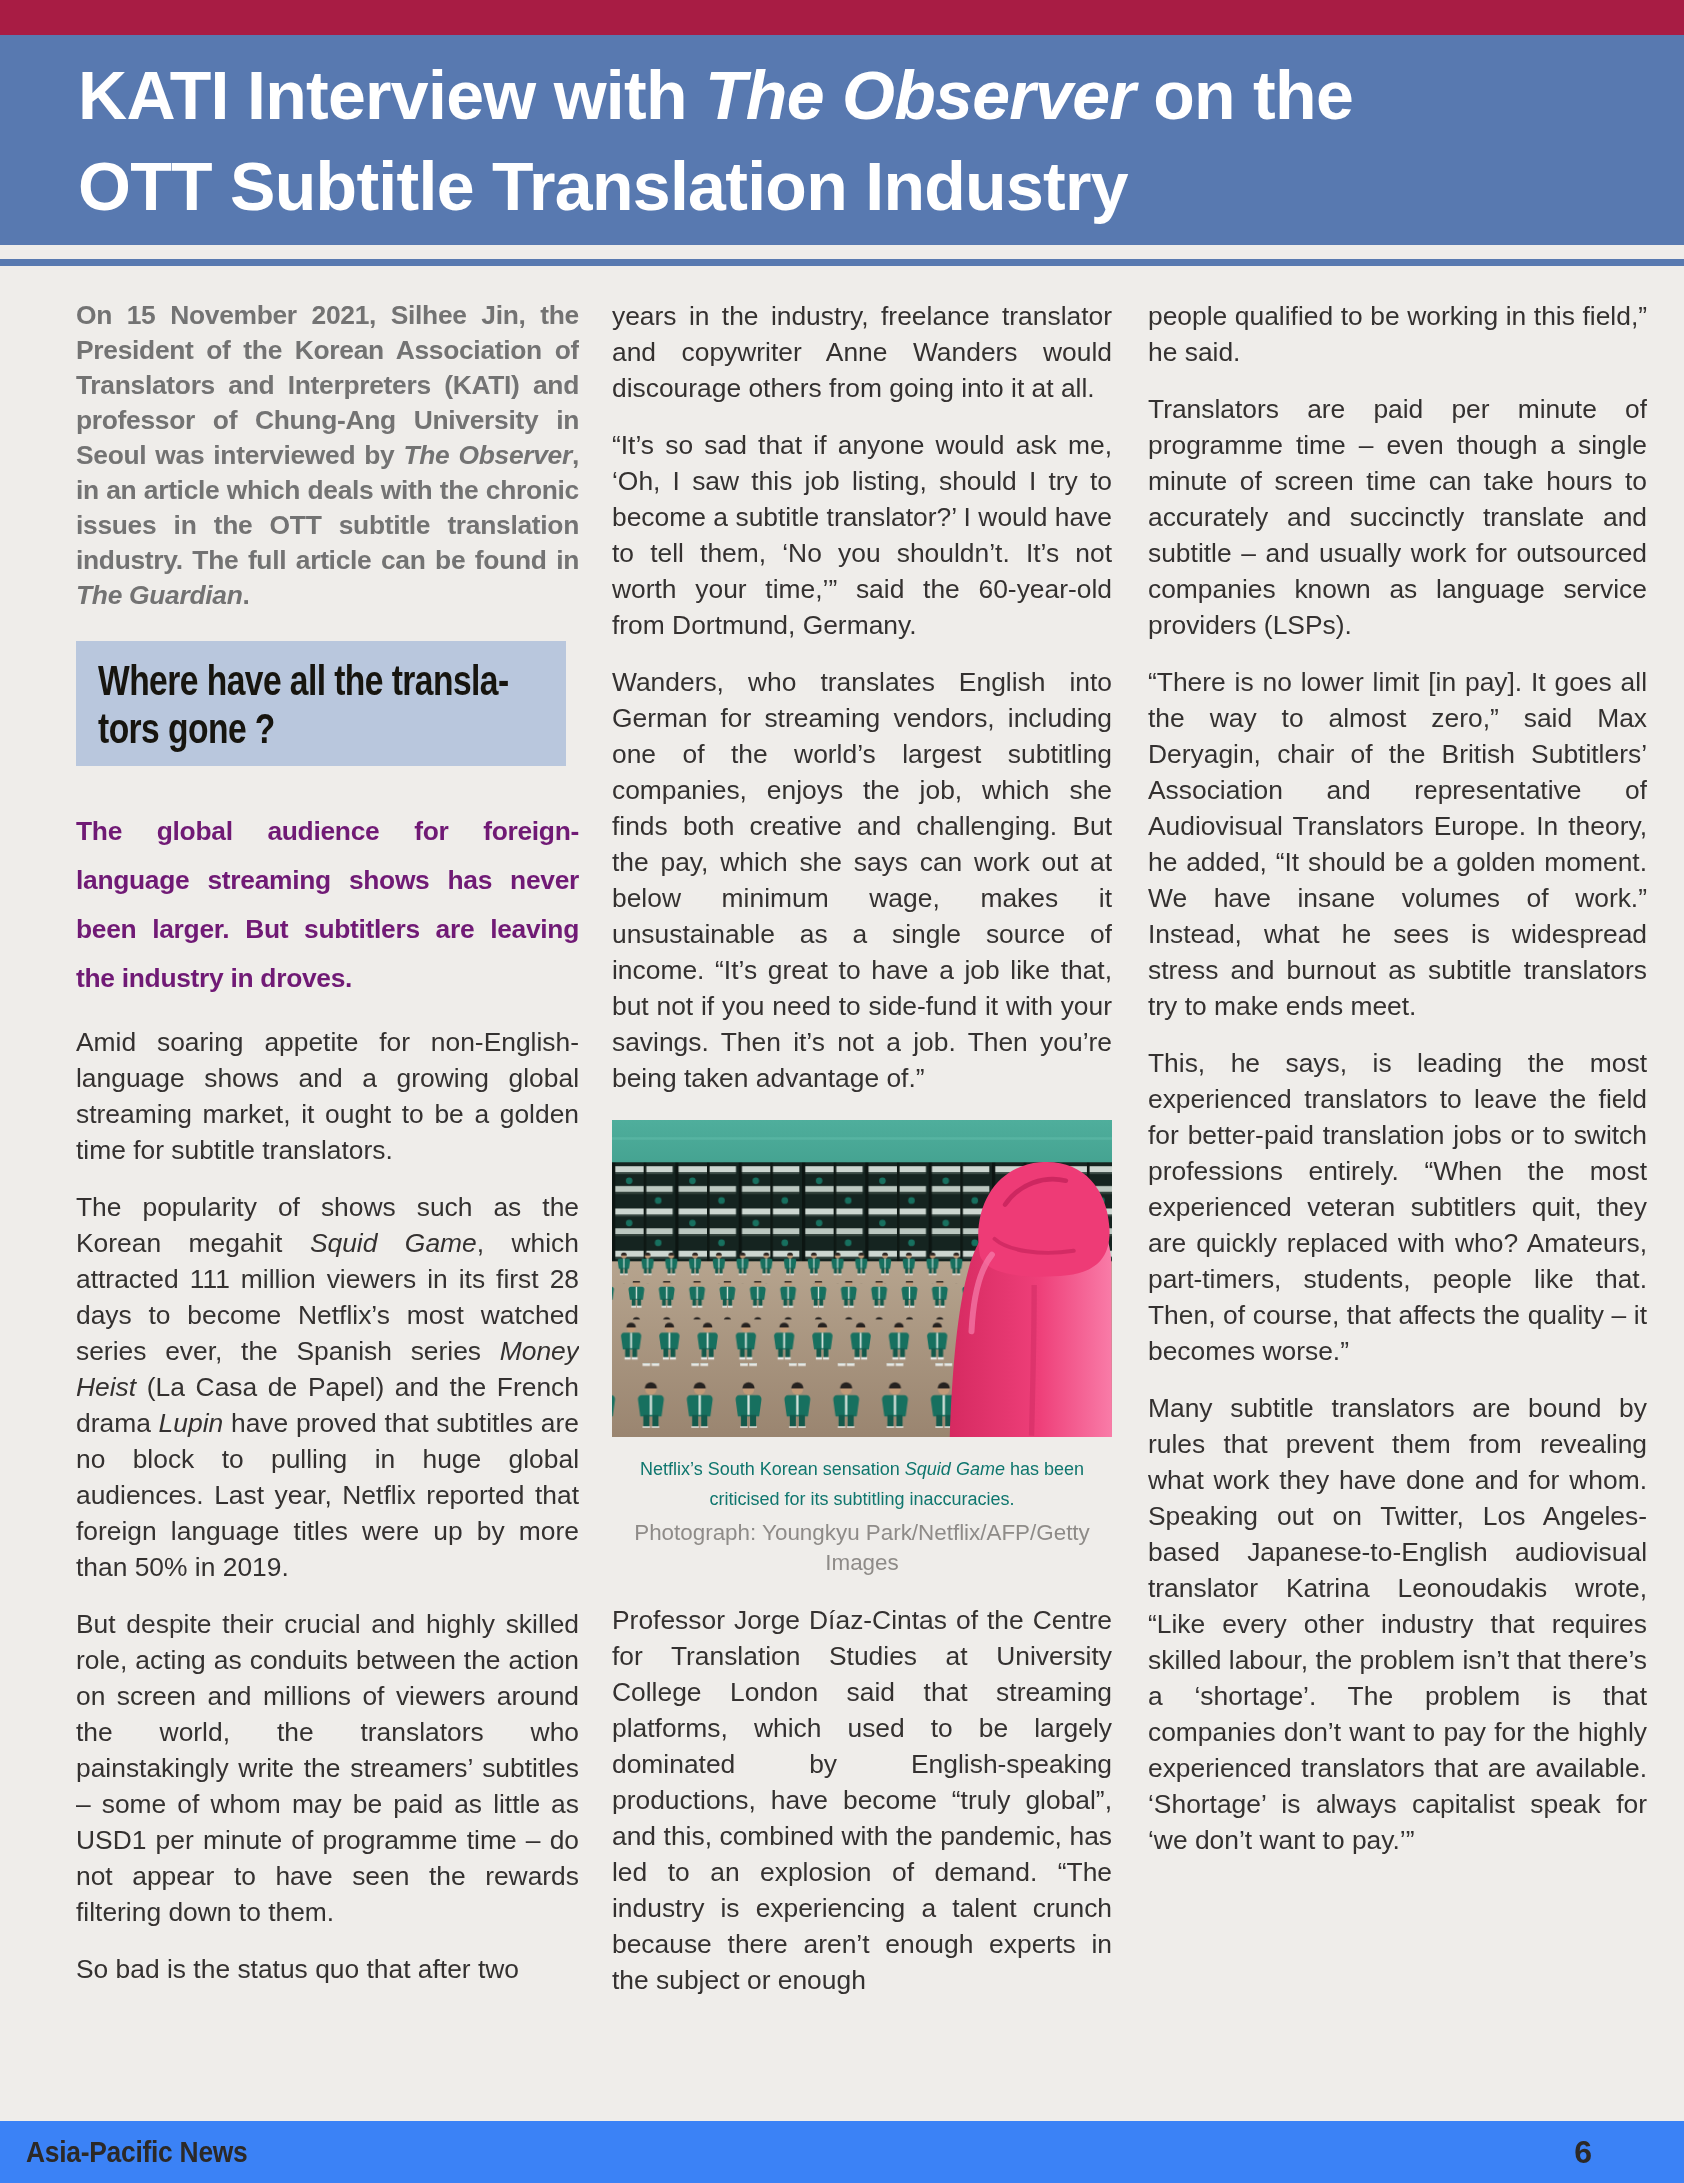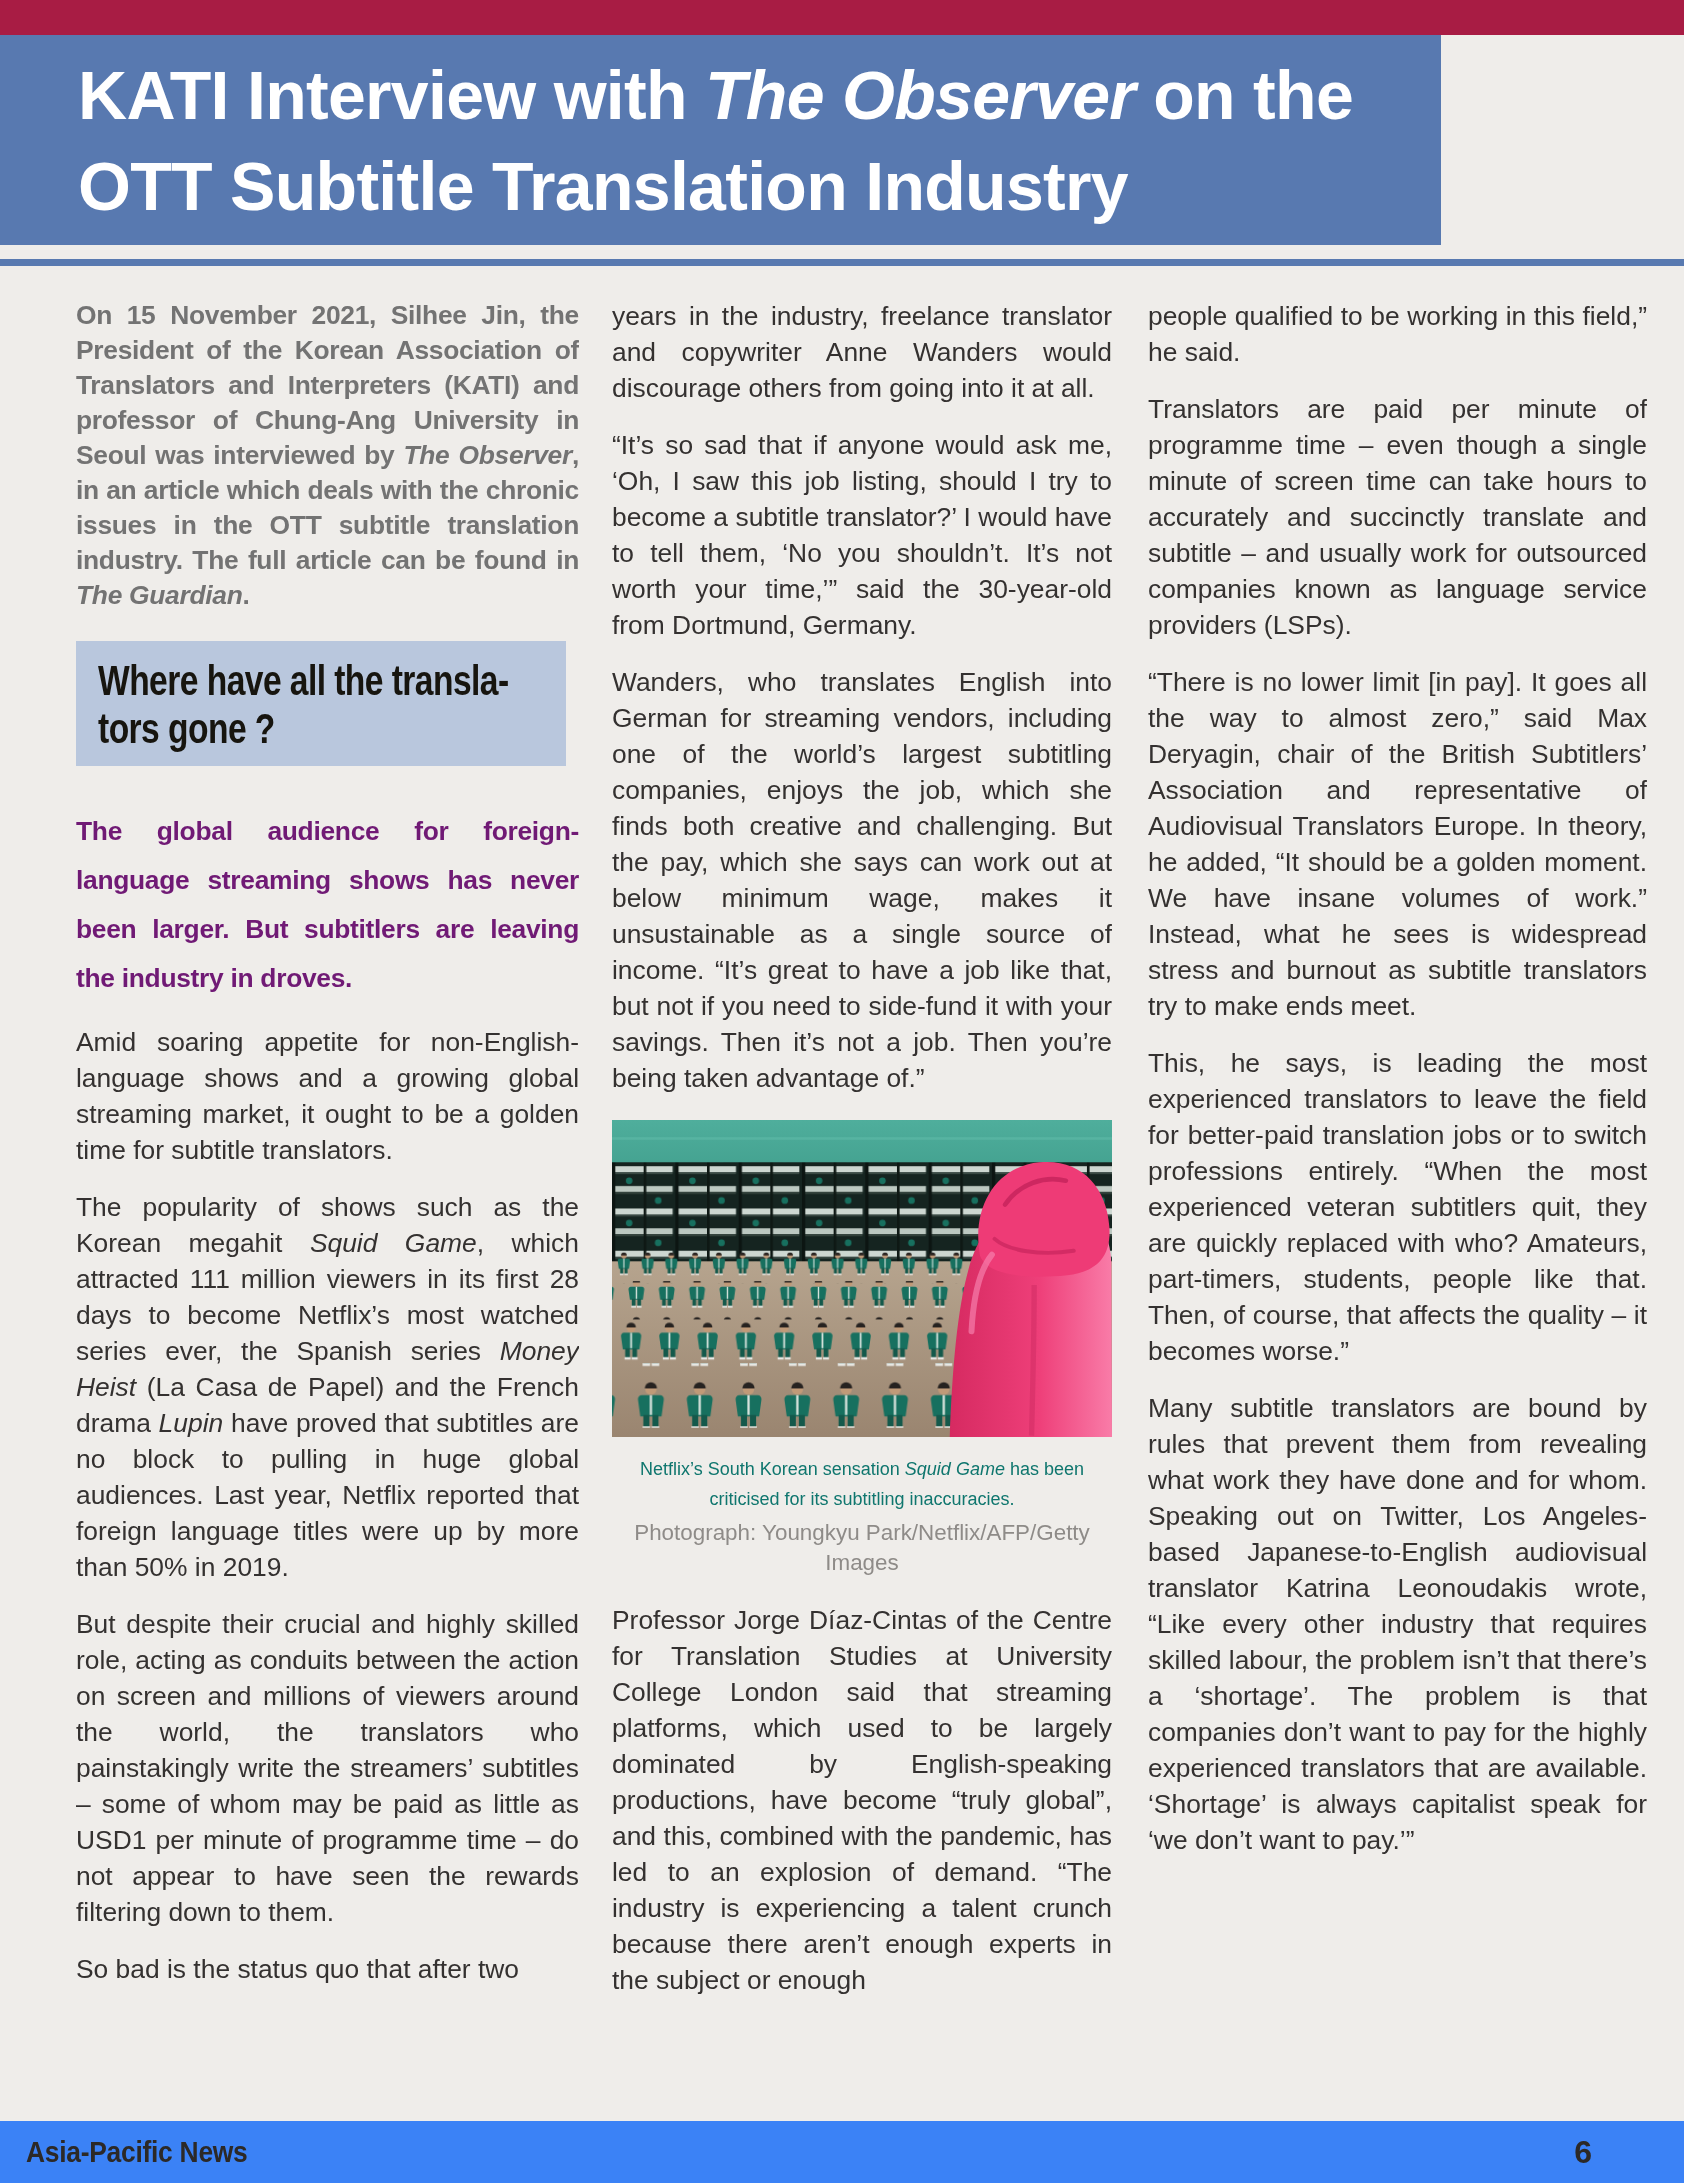--- a/index.html
+++ b/index.html
@@ -1,19 +1,19 @@
 <!DOCTYPE html>
 <html lang="en" style="font-size:10.6px"><head>
 <meta charset="utf-8">
 <style>
   html,body{margin:0;padding:0;background:#efedea;}
   .page{position:relative;width:1684px;height:2183px;background:#efedea;overflow:hidden;
         font-family:"Liberation Sans",sans-serif;color:#343130;}
   .top-band{position:absolute;left:0;top:0;width:1684px;height:35px;background:#a81c44;}
-  .header{position:absolute;left:0;top:35px;width:1441px;height:210px;background:#5879b0;}
+  .header{position:absolute;left:0;top:35px;width:1684px;height:210px;background:#5879b0;}
   .title{position:absolute;left:78px;top:14.5px;width:1584px;color:#ffffff;font-weight:bold;
          font-size:68px;line-height:91px;letter-spacing:-0.7px;}
   .header-rule{position:absolute;left:0;top:259px;width:1684px;height:6.6px;background:#5879b0;}
   .col{position:absolute;top:298px;height:1820px;overflow:hidden;text-align:justify;
        font-size:26.4px;line-height:36px;}
   .col-1{left:76px;width:503px;}
   .col-2{left:612px;width:500px;}
   .col-3{left:1148px;width:499px;}
   .col p{margin:0 0 21px 0;text-align:justify;-webkit-hyphens:auto;hyphens:auto;}
   .lede{font-weight:bold;color:#737373;letter-spacing:-0.3px;line-height:35px;}
@@ -61,21 +61,21 @@
 
     <p class="standfirst">The global audience for foreign-language streaming shows has never been larger. But subtitlers are leaving the industry in droves.</p>
     <p>Amid soaring appetite for non-English-language shows and a growing global streaming market, it ought to be a golden time for subtitle translators.</p>
     <p><span>The popularity of shows such as the Korean megahit </span><i>Squid Game</i><span>, which attracted 111 million viewers in its first 28 days to become Netflix’s most watched series ever, the Spanish series </span><i>Money Heist</i><span> (La Casa de Papel) and the French drama </span><i>Lupin</i><span> have proved that subtitles are no block to pulling in huge global audiences. Last year, Netflix reported that foreign language titles were up by more than 50% in 2019.</span></p>
     <p>But despite their crucial and highly skilled role, acting as conduits between the action on screen and millions of viewers around the world, the translators who painstakingly write the streamers’ subtitles – some of whom may be paid as little as USD1 per minute of programme time – do not appear to have seen the rewards filtering down to them.</p>
     <p>So bad is the status quo that after two</p>
   </div>
 
   <div class="col col-2">
     <p>years in the industry, freelance translator and copywriter Anne Wanders would discourage others from going into it at all.</p>
-    <p>“It’s so sad that if anyone would ask me, ‘Oh, I saw this job listing, should I try to become a subtitle translator?’ I would have to tell them, ‘No you shouldn’t. It’s not worth your time,’” said the 30-year-old from Dortmund, Germany.</p>
+    <p>“It’s so sad that if anyone would ask me, ‘Oh, I saw this job listing, should I try to become a subtitle translator?’ I would have to tell them, ‘No you shouldn’t. It’s not worth your time,’” said the 60-year-old from Dortmund, Germany.</p>
     <p>Wanders, who translates English into German for streaming vendors, including one of the world’s largest subtitling companies, enjoys the job, which she finds both creative and challenging. But the pay, which she says can work out at below minimum wage, makes it unsustainable as a single source of income. “It’s great to have a job like that, but not if you need to side-fund it with your savings. Then it’s not a job. Then you’re being taken advantage of.”</p>
 
     <div class="photo-frame">
       <svg viewBox="0 0 758 480" preserveAspectRatio="none">
         <defs>
           <linearGradient id="wallg" x1="0" y1="0" x2="0" y2="1">
             <stop offset="0" stop-color="#4fae9c"></stop>
               <stop offset="1" stop-color="#2e8a79"></stop>
           </linearGradient>
           <linearGradient id="floorg" x1="0" y1="0" x2="0" y2="1">

